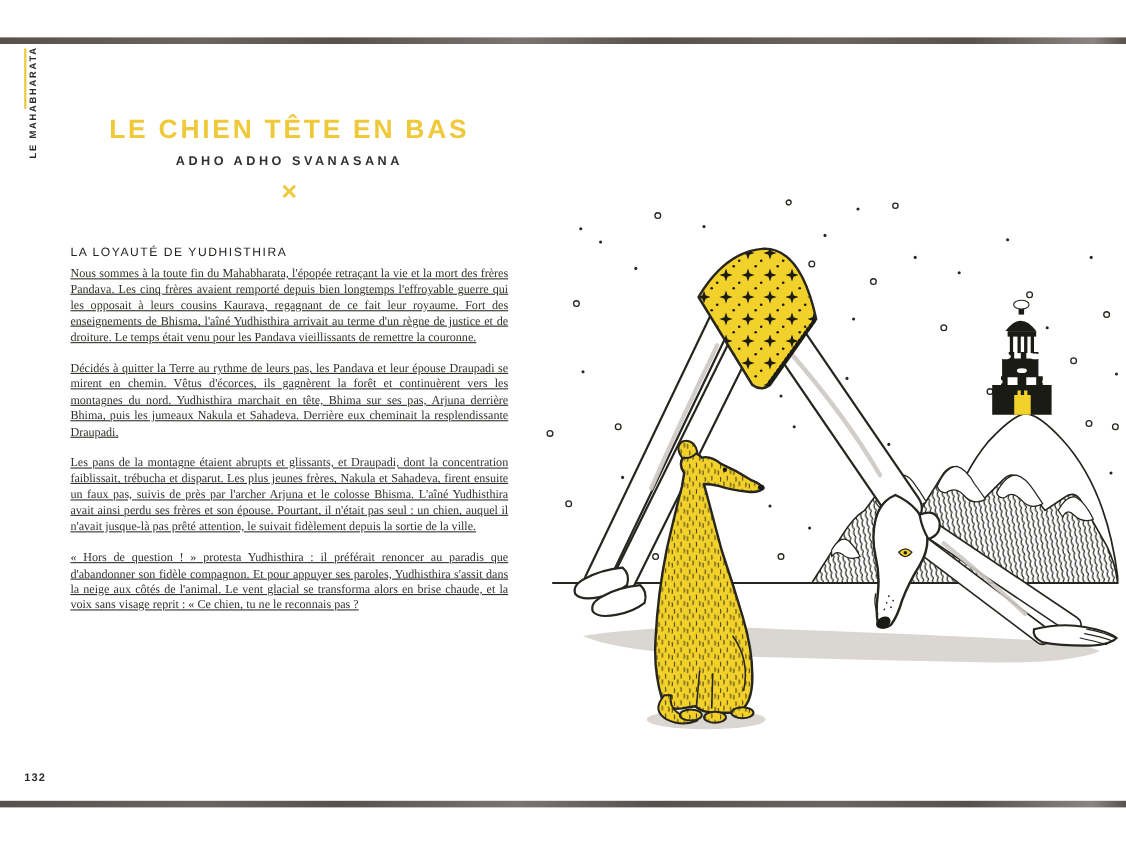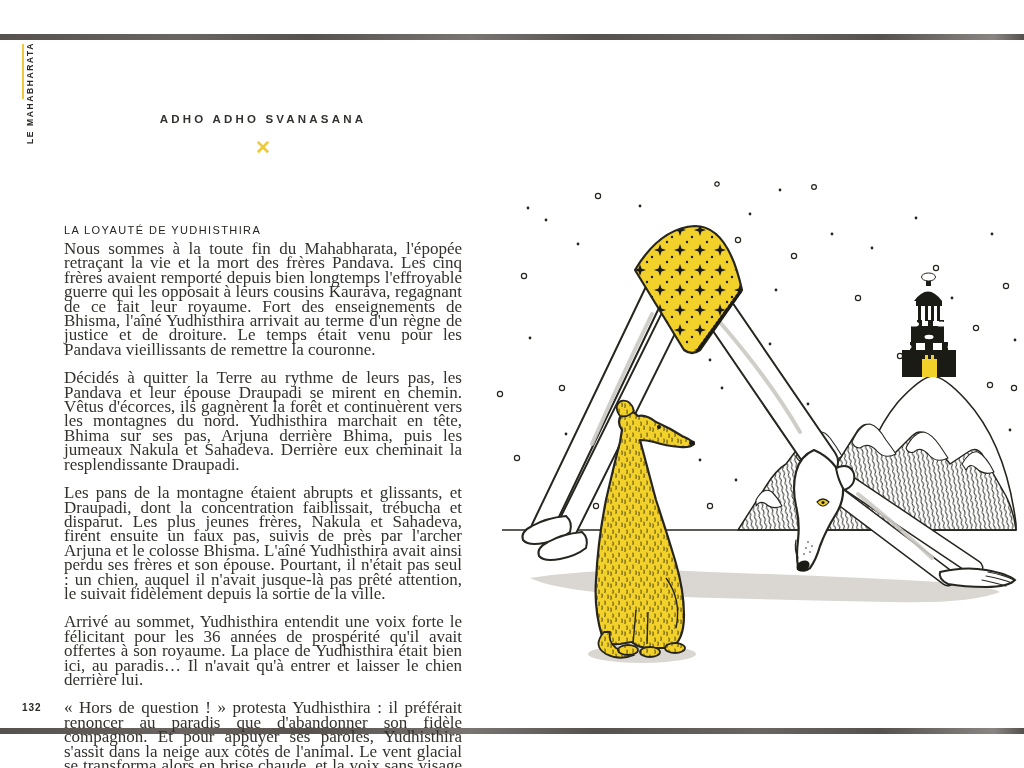--- a/index.html
+++ b/index.html
@@ -25,48 +25,48 @@
   
   .header { position:absolute; left:64px; top:104px; width:398px; text-align:center; }
   .title { font-size:24px; font-weight:bold; letter-spacing:2.5px; color:#efc93a; white-space:nowrap; }
   .subtitle { margin-top:9px; font-size:11.5px; font-weight:bold; letter-spacing:3.2px; color:#33312e; }
   .etymology { margin-top:5px; font-family:"Liberation Serif", serif; font-style:italic; font-size:11px; color:#45423e; }
   .divider-x { margin-top:13px; font-size:19px; font-weight:bold; color:#efc93a; line-height:1; }
 
   
   .article { position:absolute; left:64px; top:224px; width:398px; }
   .section-heading { font-size:11px; font-weight:normal; letter-spacing:1.4px; color:#262420; margin-bottom:6px; }
-  .article p { font-family:"Liberation Serif", serif; font-size:17px; line-height:14.4px;
-    text-align:justify; color:#34312d; margin-bottom:14px; }
+  .article p { font-family:"Liberation Serif", serif; font-size:11px; line-height:14.4px;
+    text-align:justify; color:#34312d; margin-bottom:14px;text-decoration:underline; }
 
   
   .illustration { position:absolute; left:470px; top:180px; width:554px; height:545px; }
 </style>
 </head>
 <body>
 
 <div class="page">
 
   <div class="edge-bar top"></div>
   <div class="edge-bar bottom"></div>
 
   <div class="spine-rule"></div>
   <div class="spine-label">LE MAHABHARATA</div>
 
   <div class="header">
+    <div class="title">LE CHIEN TÊTE EN BAS</div>
     <div class="subtitle">ADHO ADHO SVANASANA</div>
     <div class="divider-x">✕</div>
   </div>
 
   <div class="article">
     <div class="section-heading">LA LOYAUTÉ DE YUDHISTHIRA</div>
     <p>Nous sommes à la toute fin du Mahabharata, l'épopée retraçant la vie et la mort des frères Pandava. Les cinq frères avaient remporté depuis bien longtemps l'effroyable guerre qui les opposait à leurs cousins Kaurava, regagnant de ce fait leur royaume. Fort des enseignements de Bhisma, l'aîné Yudhisthira arrivait au terme d'un règne de justice et de droiture. Le temps était venu pour les Pandava vieillissants de remettre la couronne.</p>
     <p>Décidés à quitter la Terre au rythme de leurs pas, les Pandava et leur épouse Draupadi se mirent en chemin. Vêtus d'écorces, ils gagnèrent la forêt et continuèrent vers les montagnes du nord. Yudhisthira marchait en tête, Bhima sur ses pas, Arjuna derrière Bhima, puis les jumeaux Nakula et Sahadeva. Derrière eux cheminait la resplendissante Draupadi.</p>
     <p>Les pans de la montagne étaient abrupts et glissants, et Draupadi, dont la concentration faiblissait, trébucha et disparut. Les plus jeunes frères, Nakula et Sahadeva, firent ensuite un faux pas, suivis de près par l'archer Arjuna et le colosse Bhisma. L'aîné Yudhisthira avait ainsi perdu ses frères et son épouse. Pourtant, il n'était pas seul : un chien, auquel il n'avait jusque-là pas prêté attention, le suivait fidèlement depuis la sortie de la ville.</p>
-    <p>Arrivé au sommet, Yudhisthira entendit une voix forte le félicitant pour les 36 années de prospérité qu'il avait offertes à son royaume. La place de Yudhisthira était bien ici, au paradis… Il n'avait qu'à entrer et laisser le chien derrière lui.</p>
     <p>« Hors de question ! » protesta Yudhisthira : il préférait renoncer au paradis que d'abandonner son fidèle compagnon. Et pour appuyer ses paroles, Yudhisthira s'assit dans la neige aux côtés de l'animal. Le vent glacial se transforma alors en brise chaude, et la voix sans visage reprit : « Ce chien, tu ne le reconnais pas ?</p>
   </div>
 
   <div class="page-number">132</div>
 
   <svg class="illustration" viewBox="0 0 554 545" role="img" aria-label="Personnage blanc à tête de chien en posture du chien tête en bas, short jaune à motifs, observé par un lévrier jaune assis ; montagnes striées, colline enneigée surmontée d'un château noir à porte jaune, flocons de neige.">
     <defs>
       <pattern id="mtnA" width="7" height="9" patternUnits="userSpaceOnUse" patternTransform="rotate(80)">
         <rect width="7" height="9" fill="#ffffff"></rect>
         <path d="M0,2 Q3.5,5 7,2 M0,6.5 Q3.5,9.5 7,6.5" stroke="#26251f" stroke-width="1" fill="none"></path>

